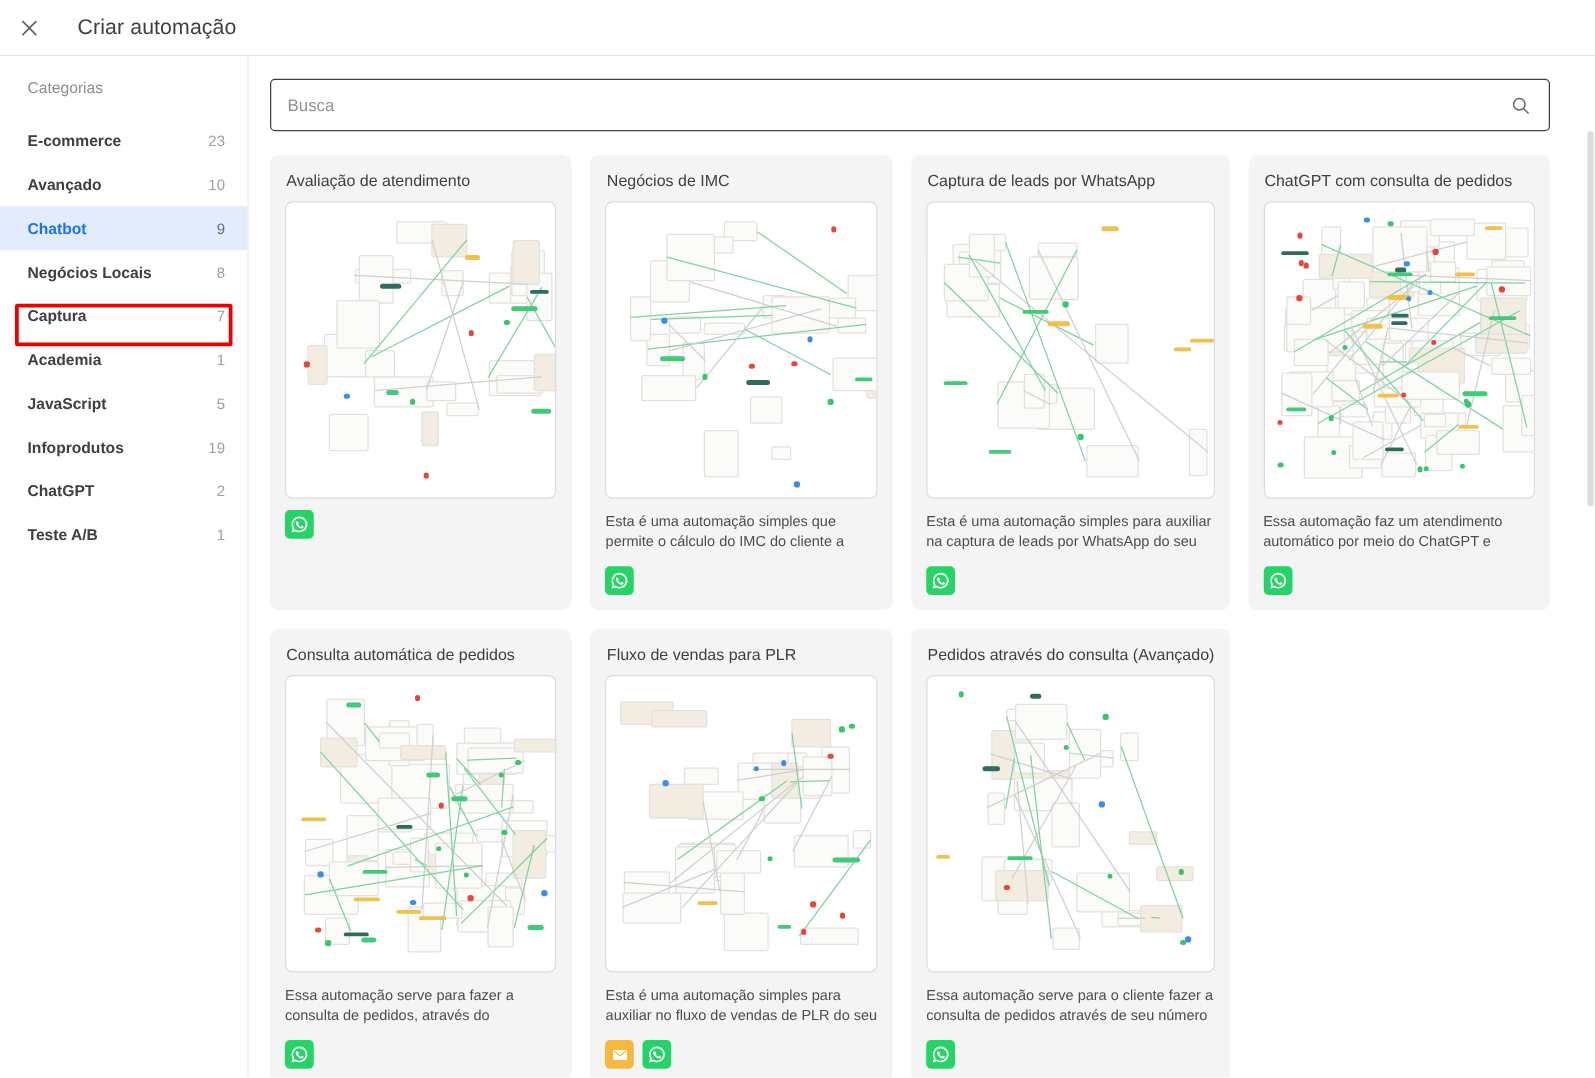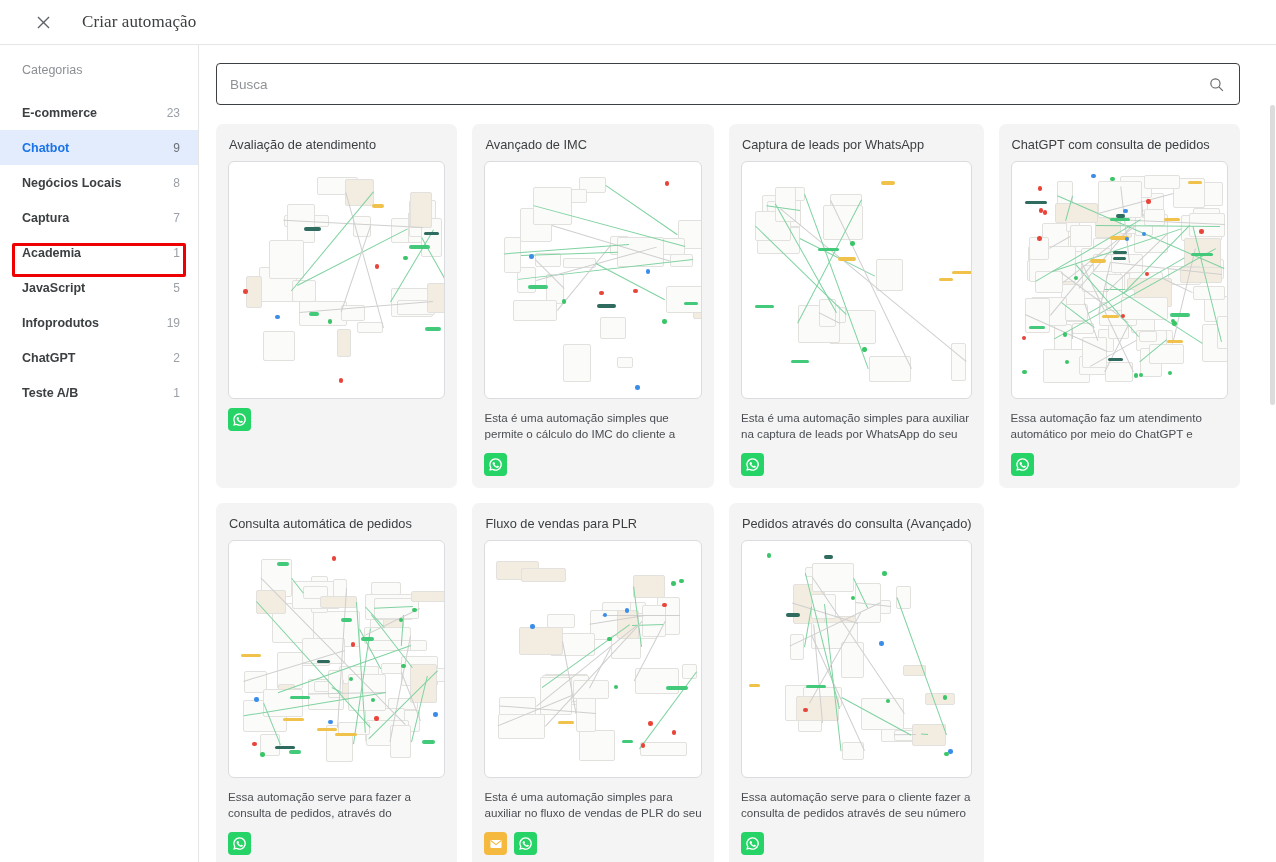--- a/index.html
+++ b/index.html
@@ -8,24 +8,23 @@
     background: #ffffff;
     font-family: "Liberation Sans", sans-serif;
     overflow: hidden;
   }
 
   
   .header {
     height: 45px;
     display: flex;
     align-items: center;
-    padding-left: 26px;
+    padding-left: 6px;
     background: #ffffff;
     border-bottom: 1px solid #e6e6e6;
-    font-family: Liberation Serif, serif;
   }
   .close-btn {
     width: 34px; height: 34px;
     display: flex; align-items: center; justify-content: center;
     cursor: pointer;
     color: #5f6368;
   }
   .close-btn svg { display: block; }
   .header-title {
     margin-left: 22px;
@@ -235,20 +234,24 @@
 </div>
 
 <div class="body">
 
   <div class="sidebar">
     <div class="sidebar-heading">Categorias</div>
     <div id="cat-list">
         <div class="cat-item">
           <span>E-commerce</span>
           <span class="count">23</span>
+        </div>
+        <div class="cat-item">
+          <span>Avançado</span>
+          <span class="count">10</span>
         </div>
         <div class="cat-item active">
           <span>Chatbot</span>
           <span class="count">9</span>
         </div>
         <div class="cat-item">
           <span>Negócios Locais</span>
           <span class="count">8</span>
         </div>
         <div class="cat-item">
@@ -344,21 +347,21 @@
           </div>
           <div class="badges">
             <div class="badge whatsapp">
               <svg width="15" height="15" viewBox="0 0 24 24" fill="#fff">
                 <path d="M12 2a10 10 0 0 0-8.7 14.9L2 22l5.3-1.3A10 10 0 1 0 12 2zm0 2a8 8 0 1 1-4.1 14.9l-.3-.2-2.6.6.6-2.5-.2-.4A8 8 0 0 1 12 4zm-3.2 4c-.2 0-.5.1-.7.4-.2.3-.8.8-.8 2s.9 2.3 1 2.5c.1.2 1.7 2.7 4.2 3.7 2.1.8 2.5.7 3 .6.5 0 1.5-.6 1.7-1.2.2-.6.2-1.1.2-1.2l-.7-.4-1.3-.6c-.2-.1-.4-.1-.5.1l-.7.9c-.1.2-.3.2-.5.1-.2-.1-1-.4-1.9-1.2-.7-.6-1.2-1.4-1.3-1.6-.1-.2 0-.4.1-.5l.4-.4.2-.4v-.4l-.6-1.5c-.2-.4-.4-.4-.5-.4h-.3z"></path>
               </svg>
             </div>
           </div>
         </div>
         <div class="card">
-          <div class="card-title">Avançado de IMC</div>
+          <div class="card-title">Negócios de IMC</div>
           <div class="preview">
             <div class="thumb">
               <div class="nd" style="left: 93.994px; top: 14.7496px; width: 26.9505px; height: 16.5247px;"></div>
               <div class="nd" style="left: 192.266px; top: 57.7101px; width: 26.2301px; height: 28.8136px;"></div>
               <div class="nd" style="left: 60.7838px; top: 111.687px; width: 17.4779px; height: 30.1815px;"></div>
               <div class="nd" style="left: 49.1338px; top: 90.8466px; width: 26.2415px; height: 13.7583px;"></div>
               <div class="nd" style="left: 53.8122px; top: 27.0397px; width: 47.8574px; height: 14.1427px;"></div>
               <div class="nd" style="left: 114.175px; top: 154.785px; width: 26.7631px; height: 21.8651px;"></div>
               <div class="nd beige" style="left: 207.905px; top: 139.011px; width: 18.2369px; height: 17.6037px;"></div>
               <div class="nd" style="left: 77.4444px; top: 182.134px; width: 28.4834px; height: 37.8735px;"></div>

